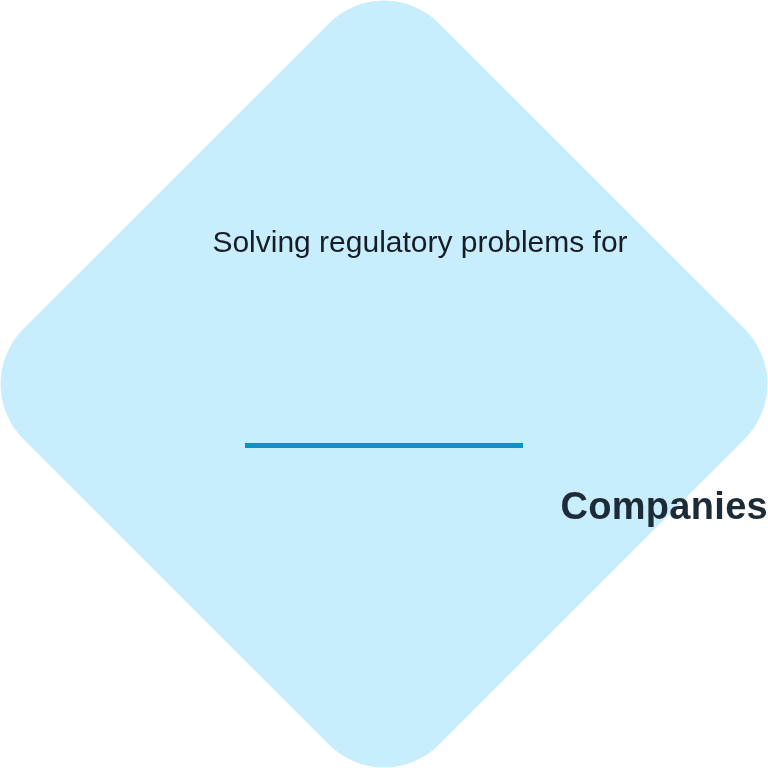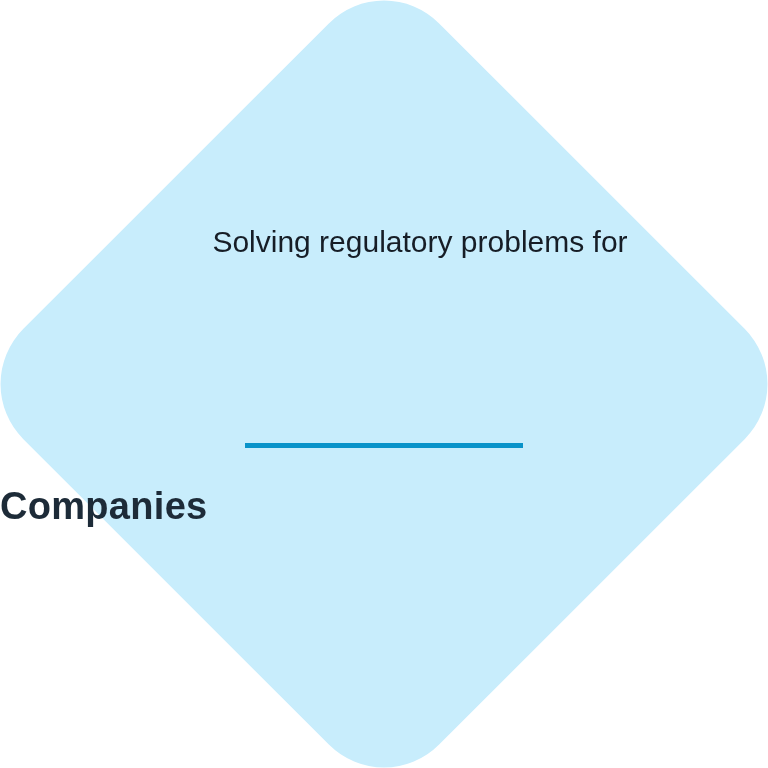--- a/index.html
+++ b/index.html
@@ -53,21 +53,21 @@
     margin-left: -139px;
     width: 278px;
     height: 5px;
     background: #0993c9; 
   }
   .heading {
     position: absolute;
     top: 483px;
     left: 0;
     width: 768px;
-    text-align: left;
+    text-align: right;
     font-size: 38px;
     line-height: 46px;
     font-weight: 700;
     letter-spacing: 0.3px;
     color: #1d2b38; 
   }
 </style>
 </head>
 <body style="background: rgb(255, 255, 255);">
 

